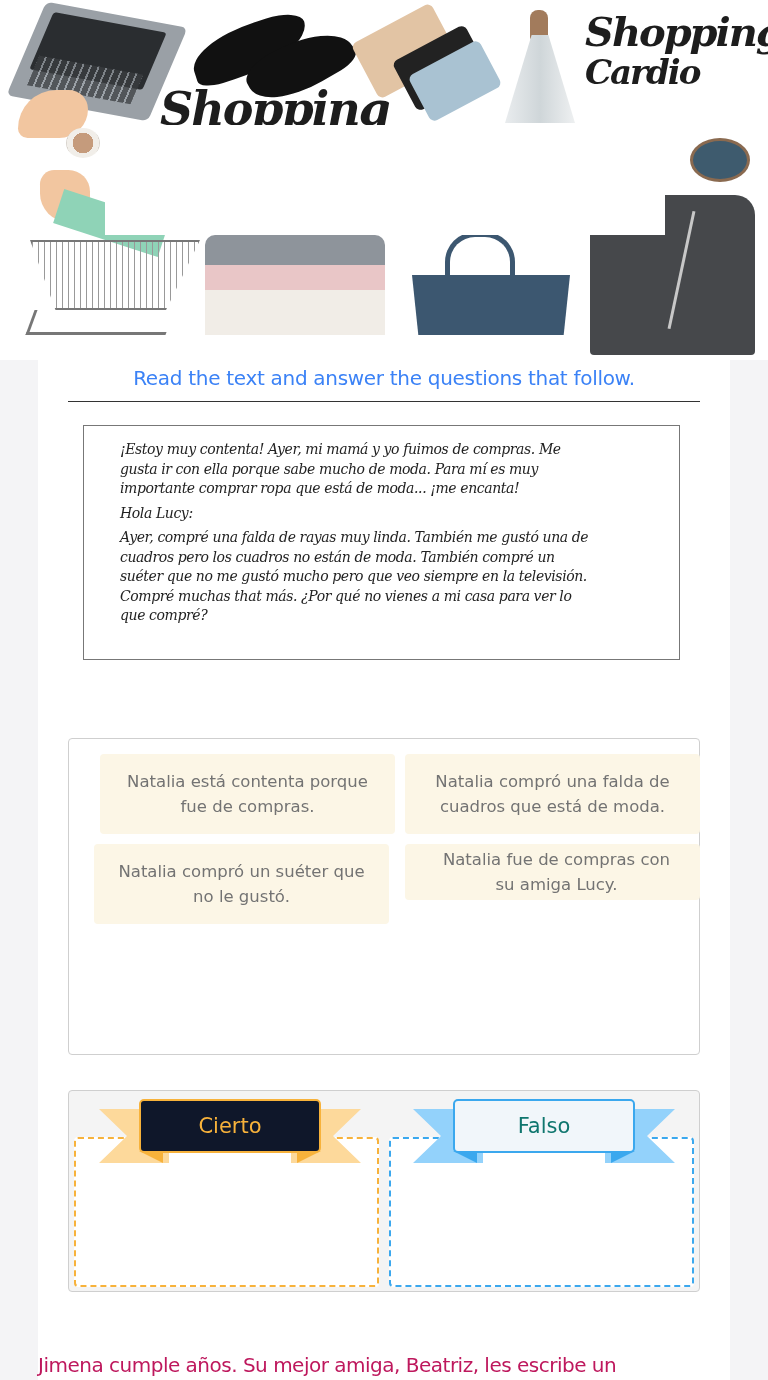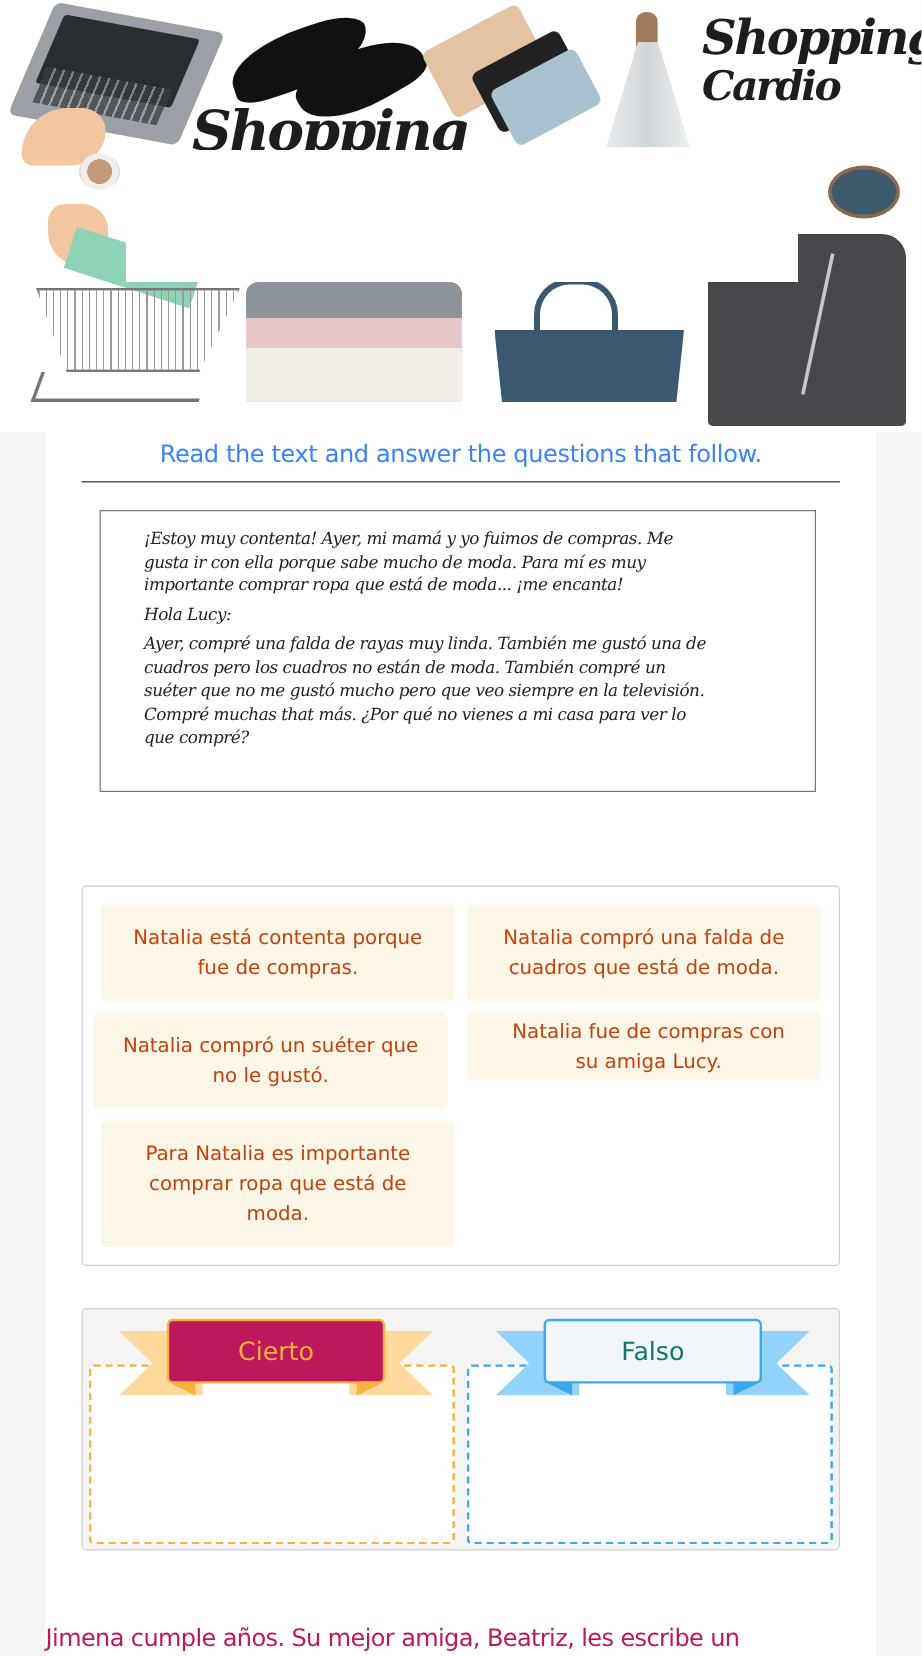--- a/index.html
+++ b/index.html
@@ -56,41 +56,41 @@
   
   .main { position: absolute; left: 38px; top: 360px; width: 692px; height: 1020px; background: #fff; }
 
   .instructions { position: absolute; left: 30px; top: 0; width: 632px; height: 42px; border-bottom: 1.5px solid #333; text-align: center; font-family: "DejaVu Sans", sans-serif; font-size: 20px; line-height: 36px; color: #3b82f6; letter-spacing: -0.3px; }
 
   .passage { position: absolute; left: 45px; top: 65px; width: 597px; height: 235px; border: 1.5px solid #777; background: #fff; padding: 14px 0 0 36px; font-family: "DejaVu Serif", serif; font-style: italic; font-size: 14px; line-height: 19.5px; color: #222; letter-spacing: -0.4px; }
   .passage p { margin-bottom: 5px; width: 470px; }
 
   
   .statements { position: absolute; left: 30px; top: 378px; width: 632px; height: 317px; border: 1px solid #cfcfcf; border-radius: 4px; background: #fff; }
-  .stmt { position: absolute; width: 295px; background: #fcf6e6; border-radius: 4px; font-family: "DejaVu Sans", sans-serif; font-size: 16.5px; line-height: 25px; color: #c2410c; text-align: center; display: flex; align-items: center; justify-content: center; padding: 0 20px; cursor: grab; }
+  .stmt { position: absolute; width: 295px; background: #fcf6e6; border-radius: 4px; font-family: "DejaVu Sans", sans-serif; font-size: 16.5px; line-height: 25px; color: #737373; text-align: center; display: flex; align-items: center; justify-content: center; padding: 0 20px; cursor: grab; margin-left: 16px; }
 
   
   .zones { position: absolute; left: 30px; top: 730px; width: 632px; height: 202px; border: 1px solid #cfcfcf; border-radius: 4px; background: #f4f4f4; }
   .zone { position: absolute; top: 46px; width: 305px; height: 150px; background: #fff; border: 2px dashed; border-radius: 4px; }
   .zone.cierto { left: 5px; border-color: #f7b23b; }
   .zone.falso { left: 320px; border-color: #3ba8ee; }
 
   .ribbon { position: absolute; top: 8px; width: 262px; height: 68px; }
   .ribbon .tail-l, .ribbon .tail-r { position: absolute; top: 10px; width: 70px; height: 54px; }
   .ribbon .tail-l { left: 0; clip-path: polygon(0 0,100% 0,100% 100%,0 100%,40% 50%); }
   .ribbon .tail-r { right: 0; clip-path: polygon(0 0,100% 0,60% 50%,100% 100%,0 100%); }
   .ribbon .fold-l, .ribbon .fold-r { position: absolute; top: 52px; width: 24px; height: 12px; }
   .ribbon .fold-l { left: 40px; clip-path: polygon(0 0,100% 0,100% 100%); }
   .ribbon .fold-r { right: 40px; clip-path: polygon(0 0,100% 0,0 100%); }
   .ribbon .face { position: absolute; left: 40px; top: 0; width: 182px; height: 54px; border: 2px solid; border-radius: 5px; text-align: center; font-family: "DejaVu Sans", sans-serif; font-size: 21px; line-height: 50px; font-weight: normal; }
 
   .ribbon.cierto { left: 30px; }
   .ribbon.cierto .tail-l, .ribbon.cierto .tail-r { background: #fdd99b; }
   .ribbon.cierto .fold-l, .ribbon.cierto .fold-r { background: #f7b23b; }
-  .ribbon.cierto .face { background: #be185d; border-color: #f7b23b; color: #f7b23b; }
+  .ribbon.cierto .face { background: #0f172a; border-color: #f7b23b; color: #f7b23b; }
 
   .ribbon.falso { left: 344px; }
   .ribbon.falso .tail-l, .ribbon.falso .tail-r { background: #93d2fb; }
   .ribbon.falso .fold-l, .ribbon.falso .fold-r { background: #3ba8ee; }
   .ribbon.falso .face { background: #f1f6fa; border-color: #3ba8ee; color: #0f766e; }
 
   .next-question { position: absolute; left: 0; top: 990px; width: 692px; text-align: left; font-family: "DejaVu Sans", sans-serif; font-size: 20px; line-height: 30px; color: #be185d; letter-spacing: -0.5px; white-space: nowrap; }
 </style>
 </head>
 <body>
@@ -133,21 +133,20 @@
     <p>¡Estoy muy contenta! Ayer, mi mamá y yo fuimos de compras. Me gusta ir con ella porque sabe mucho de moda. Para mí es muy importante comprar ropa que está de moda... ¡me encanta!</p>
     <p>Hola Lucy:</p>
     <p>Ayer, compré una falda de rayas muy linda. También me gustó una de cuadros pero los cuadros no están de moda. También compré un suéter que no me gustó mucho pero que veo siempre en la televisión. Compré muchas that más. ¿Por qué no vienes a mi casa para ver lo que compré?</p>
   </div>
 
   <div class="statements">
     <div class="stmt" style="left:15px;top:15px;height:80px;">Natalia está contenta porque fue de compras.</div>
     <div class="stmt" style="left:320px;top:15px;height:80px;">Natalia compró una falda de cuadros que está de moda.</div>
     <div class="stmt" style="left:9px;top:105px;height:80px;">Natalia compró un suéter que no le gustó.</div>
     <div class="stmt" style="left:320px;top:105px;height:56px;padding-left:28px;">Natalia fue de compras con su amiga Lucy.</div>
-    <div class="stmt" style="left:15px;top:195px;height:105px;">Para Natalia es importante comprar ropa que está de moda.</div>
   </div>
 
   <div class="zones">
     <div class="zone cierto"></div>
     <div class="zone falso"></div>
 
     <div class="ribbon cierto">
       <div class="tail-l"></div>
       <div class="tail-r"></div>
       <div class="fold-l"></div>

